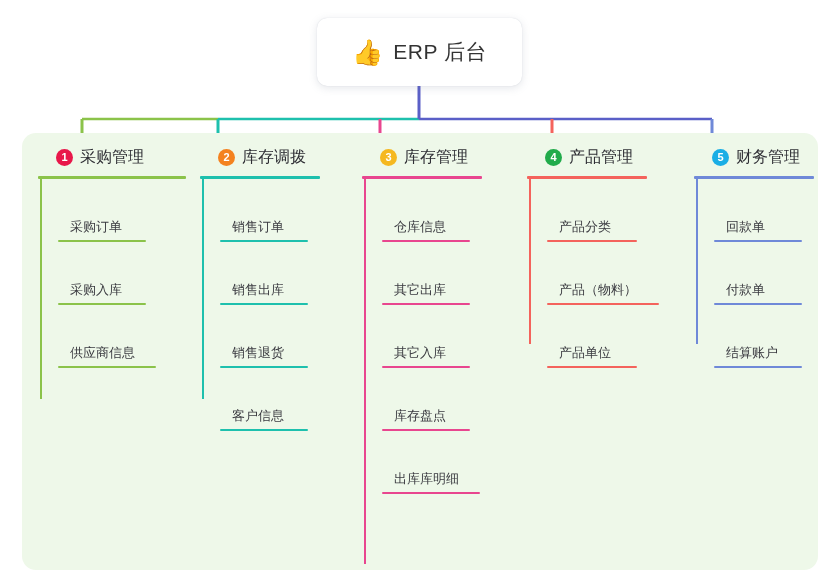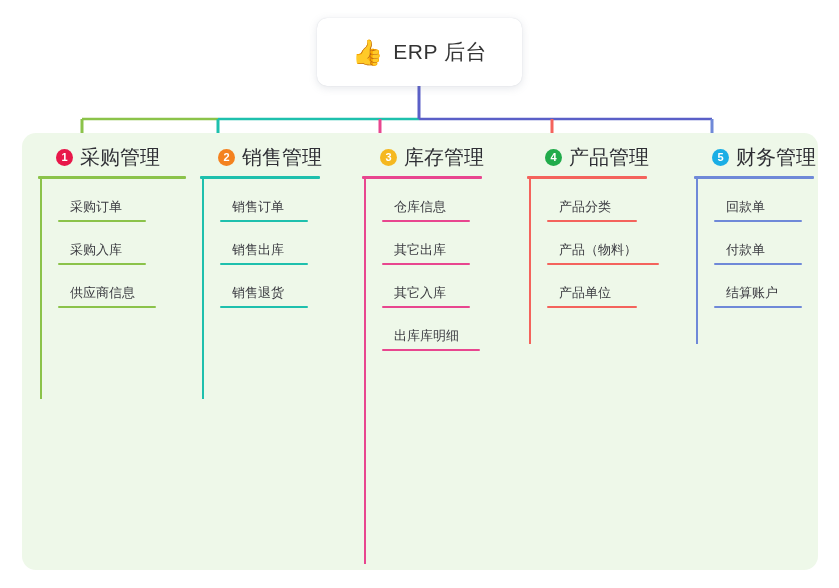--- a/index.html
+++ b/index.html
@@ -92,41 +92,41 @@
     height: 17px;
     border-radius: 50%;
     color: #ffffff;
     font-size: 11px;
     line-height: 17px;
     text-align: center;
     font-weight: bold;
     flex: 0 0 auto;
   }
   .branch-title {
-    font-size: 20px;
+    font-size: 16px;
     color: #2f2f35;
   }
   .branch-underline {
     height: 3px;
     margin-top: 7px;
     border-radius: 1px;
   }
   .leaf-list {
     position: relative;
     margin-top: 0;
     padding-left: 20px;
   }
   .leaf-spine {
     position: absolute;
     left: 2px;
     top: 0;
     width: 2px;
   }
   .leaf-item {
-    height: 43px;
+    height: 63px;
     position: relative;
     box-sizing: border-box;
   }
   .leaf-label {
     position: absolute;
     left: 12px;
     bottom: 6px;
     font-size: 13px;
     color: #3a3a40;
     white-space: nowrap;
@@ -183,35 +183,39 @@
           </div>
           <div class="leaf-item">
             <span class="leaf-label">供应商信息</span>
             <div class="leaf-rule" style="background: rgb(139, 195, 74); width: 98px;"></div>
           </div>
         </div>
       </div>
       <div class="branch-col" style="left: 200px; width: 120px;">
         <div class="branch-header">
           <span class="branch-badge" style="background: rgb(244, 130, 31);">2</span>
-          <span class="branch-title">销售管理</span>
+          <span class="branch-title">库存调拨</span>
         </div>
         <div class="branch-underline" style="background: rgb(30, 192, 173); width: 120px;"></div>
         <div class="leaf-list">
           <div class="leaf-spine" style="background: rgb(30, 192, 173); height: 220px;"></div>
           <div class="leaf-item">
             <span class="leaf-label">销售订单</span>
             <div class="leaf-rule" style="background: rgb(30, 192, 173); width: 88px;"></div>
           </div>
           <div class="leaf-item">
             <span class="leaf-label">销售出库</span>
             <div class="leaf-rule" style="background: rgb(30, 192, 173); width: 88px;"></div>
           </div>
           <div class="leaf-item">
             <span class="leaf-label">销售退货</span>
+            <div class="leaf-rule" style="background: rgb(30, 192, 173); width: 88px;"></div>
+          </div>
+          <div class="leaf-item">
+            <span class="leaf-label">客户信息</span>
             <div class="leaf-rule" style="background: rgb(30, 192, 173); width: 88px;"></div>
           </div>
         </div>
       </div>
       <div class="branch-col" style="left: 362px; width: 120px;">
         <div class="branch-header">
           <span class="branch-badge" style="background: rgb(245, 184, 32);">3</span>
           <span class="branch-title">库存管理</span>
         </div>
         <div class="branch-underline" style="background: rgb(232, 70, 143); width: 120px;"></div>
@@ -223,20 +227,24 @@
           </div>
           <div class="leaf-item">
             <span class="leaf-label">其它出库</span>
             <div class="leaf-rule" style="background: rgb(232, 70, 143); width: 88px;"></div>
           </div>
           <div class="leaf-item">
             <span class="leaf-label">其它入库</span>
             <div class="leaf-rule" style="background: rgb(232, 70, 143); width: 88px;"></div>
           </div>
           <div class="leaf-item">
+            <span class="leaf-label">库存盘点</span>
+            <div class="leaf-rule" style="background: rgb(232, 70, 143); width: 88px;"></div>
+          </div>
+          <div class="leaf-item">
             <span class="leaf-label">出库库明细</span>
             <div class="leaf-rule" style="background: rgb(232, 70, 143); width: 98px;"></div>
           </div>
         </div>
       </div>
       <div class="branch-col" style="left: 527px; width: 120px;">
         <div class="branch-header">
           <span class="branch-badge" style="background: rgb(33, 171, 75);">4</span>
           <span class="branch-title">产品管理</span>
         </div>

